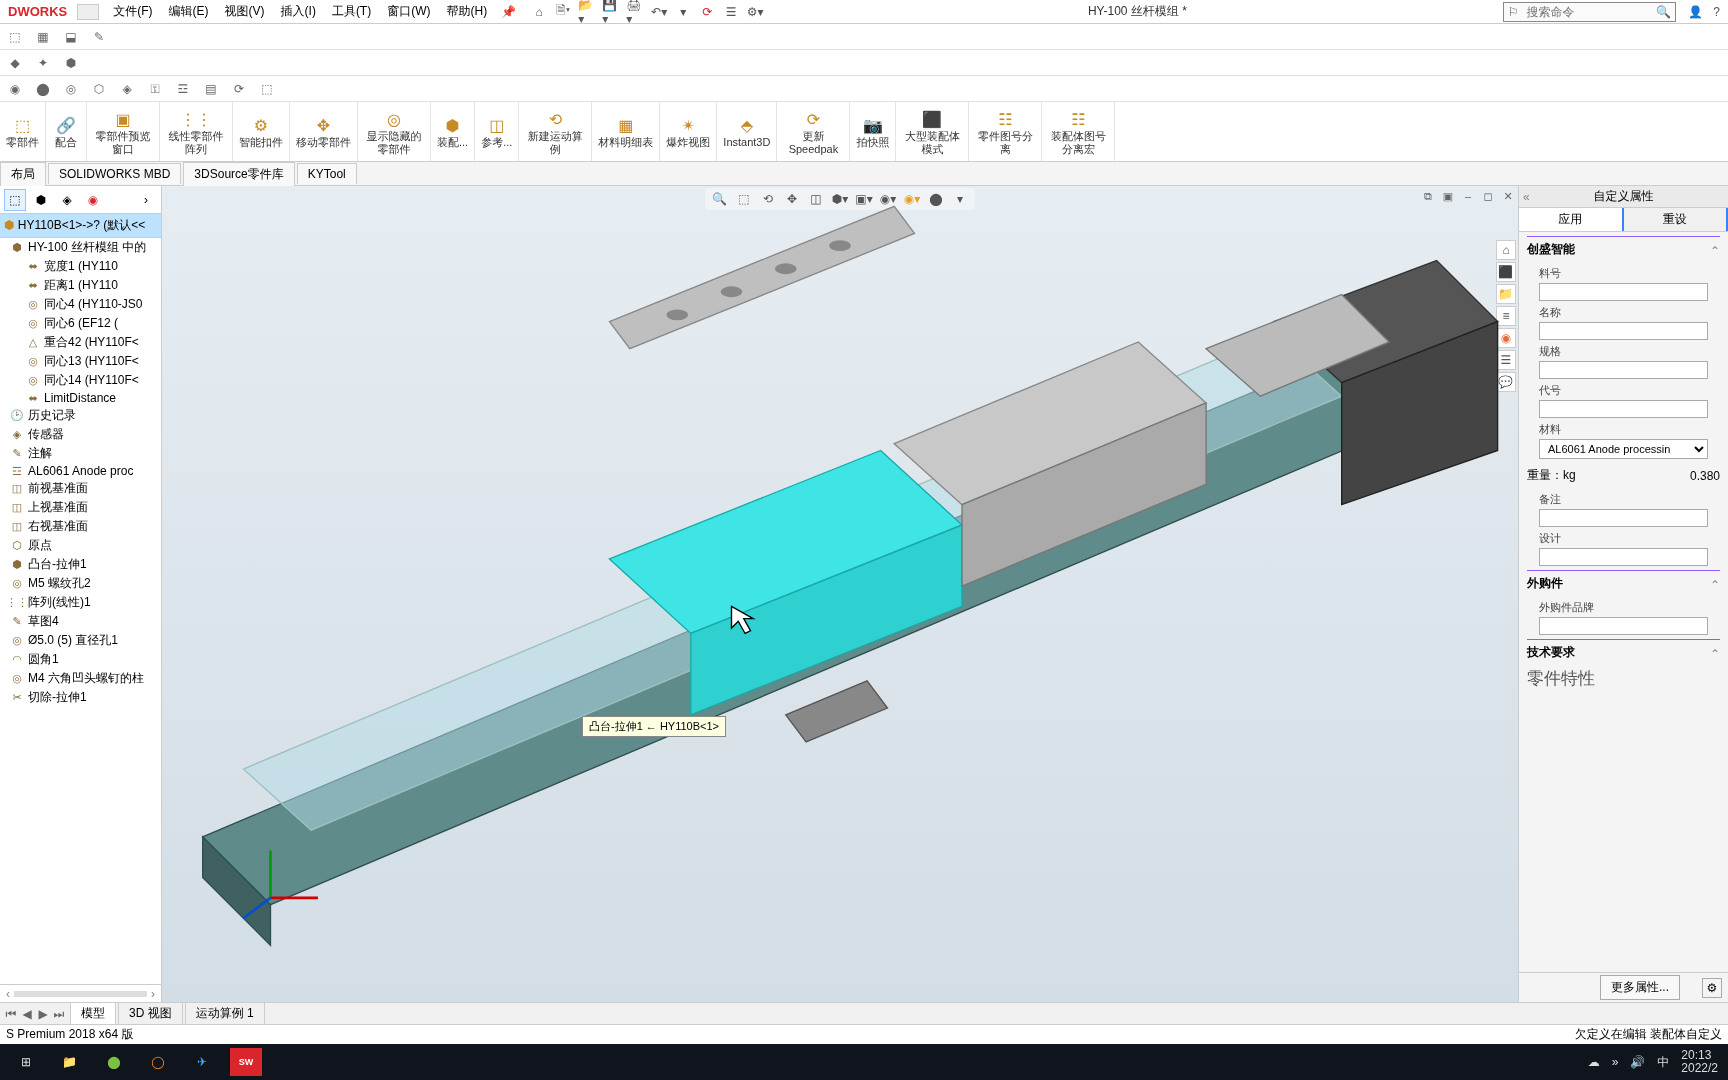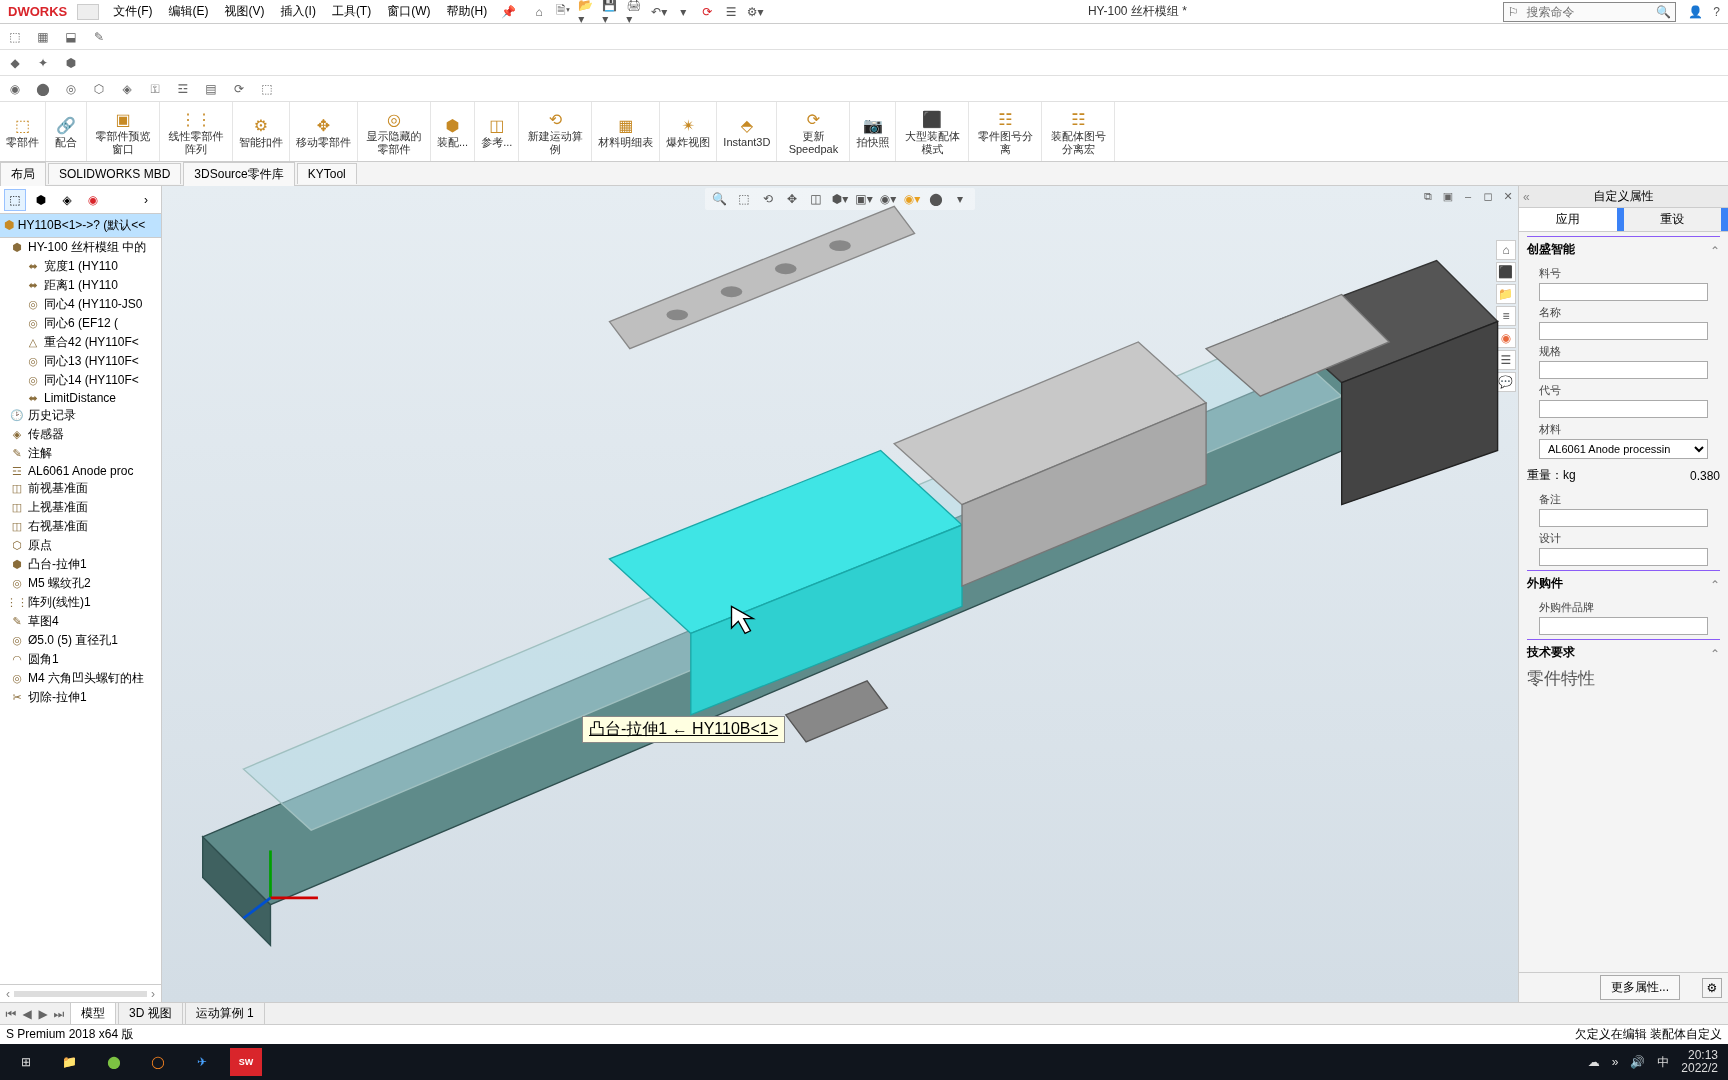--- a/index.html
+++ b/index.html
@@ -48,29 +48,29 @@
 .tree-scroll { display: flex; align-items: center; justify-content: space-between; padding: 0 6px; height: 18px; border-top: 1px solid #ccc; color: #888; }
 
 
 .viewport { flex: 1; position: relative; background: linear-gradient(#e6edf2 0%, #d3dde5 100%); overflow: hidden; }
 .viewport .view-toolbar { position: absolute; top: 2px; left: 50%; transform: translateX(-50%); display: flex; gap: 6px; background: rgba(255,255,255,0.4); padding: 2px 6px; border-radius: 2px; }
 .viewport .view-toolbar span { width: 18px; height: 18px; display: inline-flex; align-items: center; justify-content: center; color: #555; cursor: pointer; }
 .viewport .win-controls { position: absolute; top: 2px; right: 2px; display: flex; gap: 4px; }
 .viewport .win-controls span { width: 16px; height: 16px; display: inline-flex; align-items: center; justify-content: center; color: #666; cursor: pointer; font-size: 11px; }
 .viewport .side-toolbar { position: absolute; right: 2px; top: 54px; display: flex; flex-direction: column; gap: 2px; }
 .viewport .side-toolbar span { width: 20px; height: 20px; background: #fff; border: 1px solid #ccc; display: inline-flex; align-items: center; justify-content: center; color: #555; cursor: pointer; font-size: 12px; }
-.viewport .tooltip { position: absolute; background: #ffffe1; border: 1px solid #888; padding: 2px 6px; font-size: 16px; text-decoration: underline; }
+.viewport .tooltip { position: absolute; background: #ffffe1; border: 1px solid #888; padding: 2px 6px; font-size: 11px; }
 .viewport svg.model { position: absolute; inset: 0; }
 
 
 .props-panel { width: 210px; background: #f4f4f4; border-left: 1px solid #ccc; display: flex; flex-direction: column; }
 .props-header { display: flex; align-items: center; justify-content: center; height: 22px; background: #eaeaea; border-bottom: 1px solid #ccc; position: relative; }
 .props-header .collapse { position: absolute; left: 4px; color: #888; cursor: pointer; }
 .props-tabs { display: flex; height: 24px; border-bottom: 1px solid #ccc; }
-.props-tabs .ptab { flex: 1; display: flex; align-items: center; justify-content: center; border-right: 7px solid #3b82f6; cursor: pointer; background: #f0f0f0; }
+.props-tabs .ptab { flex: 1; display: flex; align-items: center; justify-content: center; border-right: 2px solid #3b82f6; cursor: pointer; background: #f0f0f0; }
 .props-tabs .ptab.active { background: #fff; }
 .props-body { flex: 1; overflow-y: auto; padding: 4px 8px; }
 .props-section { font-weight: bold; padding: 4px 0; border-top: 1px solid #8b5cf6; display: flex; justify-content: space-between; align-items: flex-end; }
 .props-section .caret { color: #888; font-weight: normal; }
 .props-field { margin: 4px 12px; }
 .props-field label { display: block; font-size: 11px; color: #444; margin-bottom: 2px; }
 .props-field input, .props-field select { width: 100%; border: 1px solid #aaa; padding: 2px 4px; font-size: 11px; background: #fff; }
 .props-weight { display: flex; justify-content: space-between; align-items: center; padding: 4px 0; }
 .props-footer { height: 30px; border-top: 1px solid #ccc; display: flex; align-items: center; justify-content: flex-end; padding: 0 6px; gap: 22px; }
 .props-footer button { padding: 3px 10px; border: 1px solid #aaa; background: #f8f8f8; cursor: pointer; }
@@ -522,18 +522,18 @@
   <span class="tb-item" style="color:#f5c969">📁</span>
   <span class="tb-item" style="color:#7cc242">⬤</span>
   <span class="tb-item" style="color:#f58220">◯</span>
   <span class="tb-item" style="color:#4aa3ff">✈</span>
   <span class="tb-item" style="background:#d9252b;color:#fff;font-size:9px;font-weight:bold">SW</span>
   <div class="tb-right">
     <span>☁</span>
     <span>»</span>
     <span>🔊</span>
     <span>中</span>
-    <div style="text-align:right;line-height:1.1">
+    <div style="text-align:left;line-height:1.1">
       <div>20:13</div>
       <div>2022/2</div>
     </div>
   </div>
 </div>
 
 </body></html>

